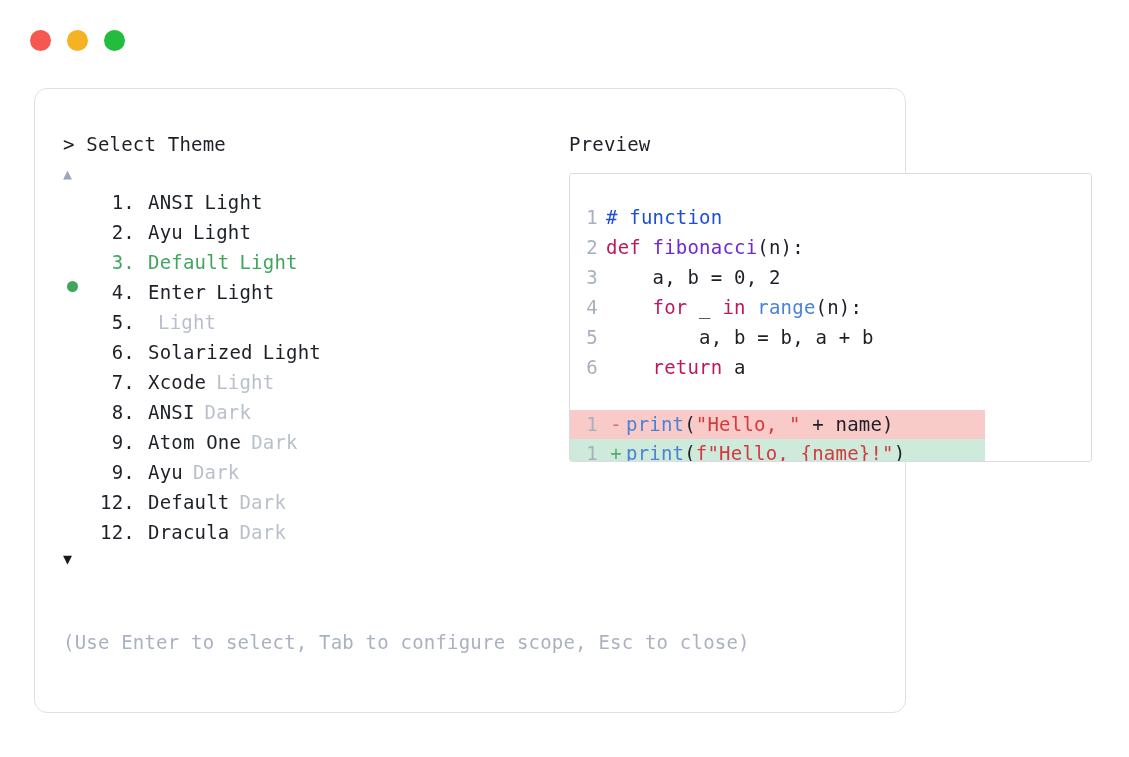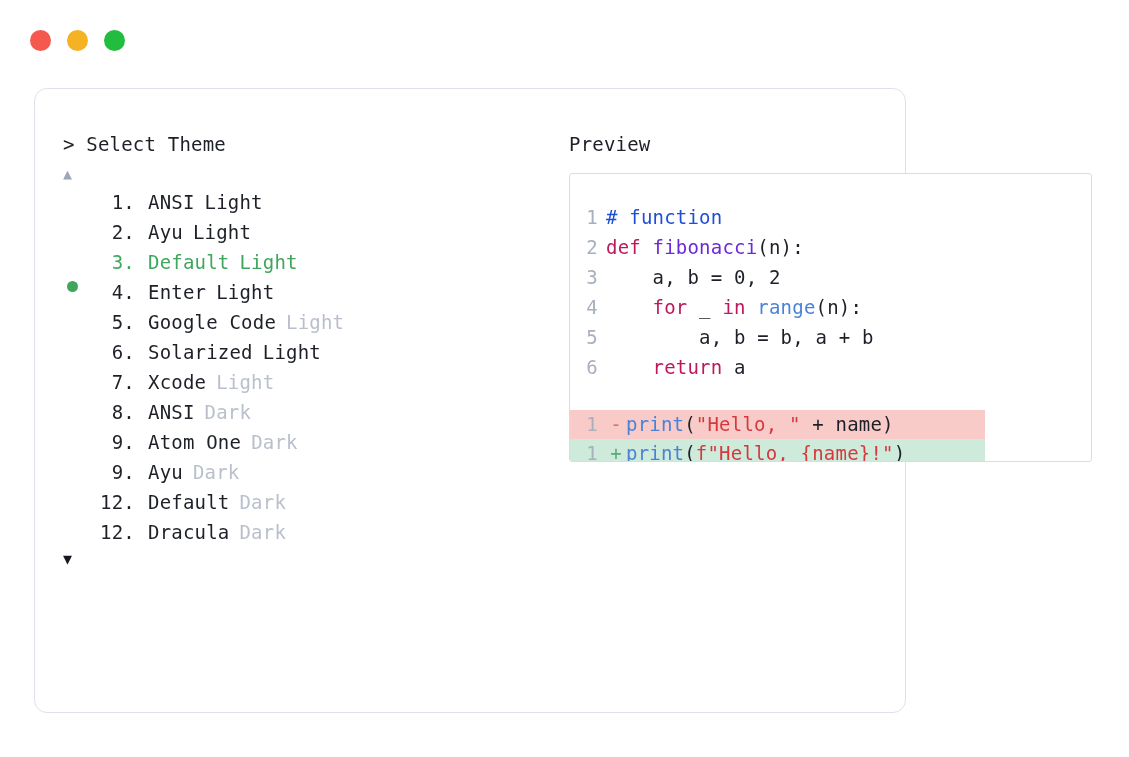--- a/index.html
+++ b/index.html
@@ -230,21 +230,21 @@
     <div class="left-col">
       <div class="prompt-row"><span>&gt;</span> <span>Select Theme</span></div>
 
       <div class="scroll-up">▲</div>
 
       <div class="theme-list" id="theme-list">
           <div class="theme-row"><div class="bullet-cell"></div><div class="num-cell">1.</div><div class="gap-cell"></div><div class="name-cell">ANSI</div><div class="suffix-cell inline">Light</div></div>
           <div class="theme-row"><div class="bullet-cell"></div><div class="num-cell">2.</div><div class="gap-cell"></div><div class="name-cell">Ayu</div><div class="suffix-cell inline">Light</div></div>
           <div class="theme-row selected"><div class="bullet-cell"><span class="bullet"></span></div><div class="num-cell">3.</div><div class="gap-cell"></div><div class="name-cell">Default</div><div class="suffix-cell inline">Light</div></div>
           <div class="theme-row"><div class="bullet-cell"></div><div class="num-cell">4.</div><div class="gap-cell"></div><div class="name-cell">Enter</div><div class="suffix-cell inline">Light</div></div>
-          <div class="theme-row"><div class="bullet-cell"></div><div class="num-cell">5.</div><div class="gap-cell"></div><div class="name-cell">Google Code</div><div class="suffix-cell">Light</div></div>
+          <div class="theme-row"><div class="bullet-cell"></div><div class="num-cell">5.</div><div class="gap-cell"></div><div class="suffix-cell">Light</div></div>
           <div class="theme-row"><div class="bullet-cell"></div><div class="num-cell">6.</div><div class="gap-cell"></div><div class="name-cell">Solarized</div><div class="suffix-cell inline">Light</div></div>
           <div class="theme-row"><div class="bullet-cell"></div><div class="num-cell">7.</div><div class="gap-cell"></div><div class="name-cell">Xcode</div><div class="suffix-cell">Light</div></div>
           <div class="theme-row"><div class="bullet-cell"></div><div class="num-cell">8.</div><div class="gap-cell"></div><div class="name-cell">ANSI</div><div class="suffix-cell">Dark</div></div>
           <div class="theme-row"><div class="bullet-cell"></div><div class="num-cell">9.</div><div class="gap-cell"></div><div class="name-cell">Atom One</div><div class="suffix-cell">Dark</div></div>
           <div class="theme-row"><div class="bullet-cell"></div><div class="num-cell">9.</div><div class="gap-cell"></div><div class="name-cell">Ayu</div><div class="suffix-cell">Dark</div></div>
           <div class="theme-row"><div class="bullet-cell"></div><div class="num-cell">12.</div><div class="gap-cell"></div><div class="name-cell">Default</div><div class="suffix-cell">Dark</div></div>
           <div class="theme-row"><div class="bullet-cell"></div><div class="num-cell">12.</div><div class="gap-cell"></div><div class="name-cell">Dracula</div><div class="suffix-cell">Dark</div></div>
         </div>
 
       <div class="scroll-down">▼</div>
@@ -261,15 +261,16 @@
             <div class="code-line"><div class="ln">5</div><div class="code-text"><span class="tok-plain">        a, b = b, a + b</span></div></div>
             <div class="code-line"><div class="ln">6</div><div class="code-text"><span class="tok-plain">    </span><span class="tok-keyword">return</span><span class="tok-plain"> a</span></div></div>
             <div class="diff-block">
               <div class="diff-line removed" style="background: rgb(248, 203, 200);"><div class="ln">1</div><div class="sign">-</div><div class="code-text"><span class="tok-builtin">print</span><span class="tok-plain">(</span><span class="tok-string">"Hello, "</span><span class="tok-plain"> + name)</span></div></div>
               <div class="diff-line added" style="background: rgb(205, 234, 218);"><div class="ln">1</div><div class="sign">+</div><div class="code-text"><span class="tok-builtin">print</span><span class="tok-plain">(</span><span class="tok-string">f"Hello, {name}!"</span><span class="tok-plain">)</span></div></div>
             </div>
           </div>
       </div>
     </div>
 
+    <div class="help-text">(Use Enter to select, Tab to configure scope, Esc to close)</div>
 
   </div>
 </div>
 
 </body></html>

